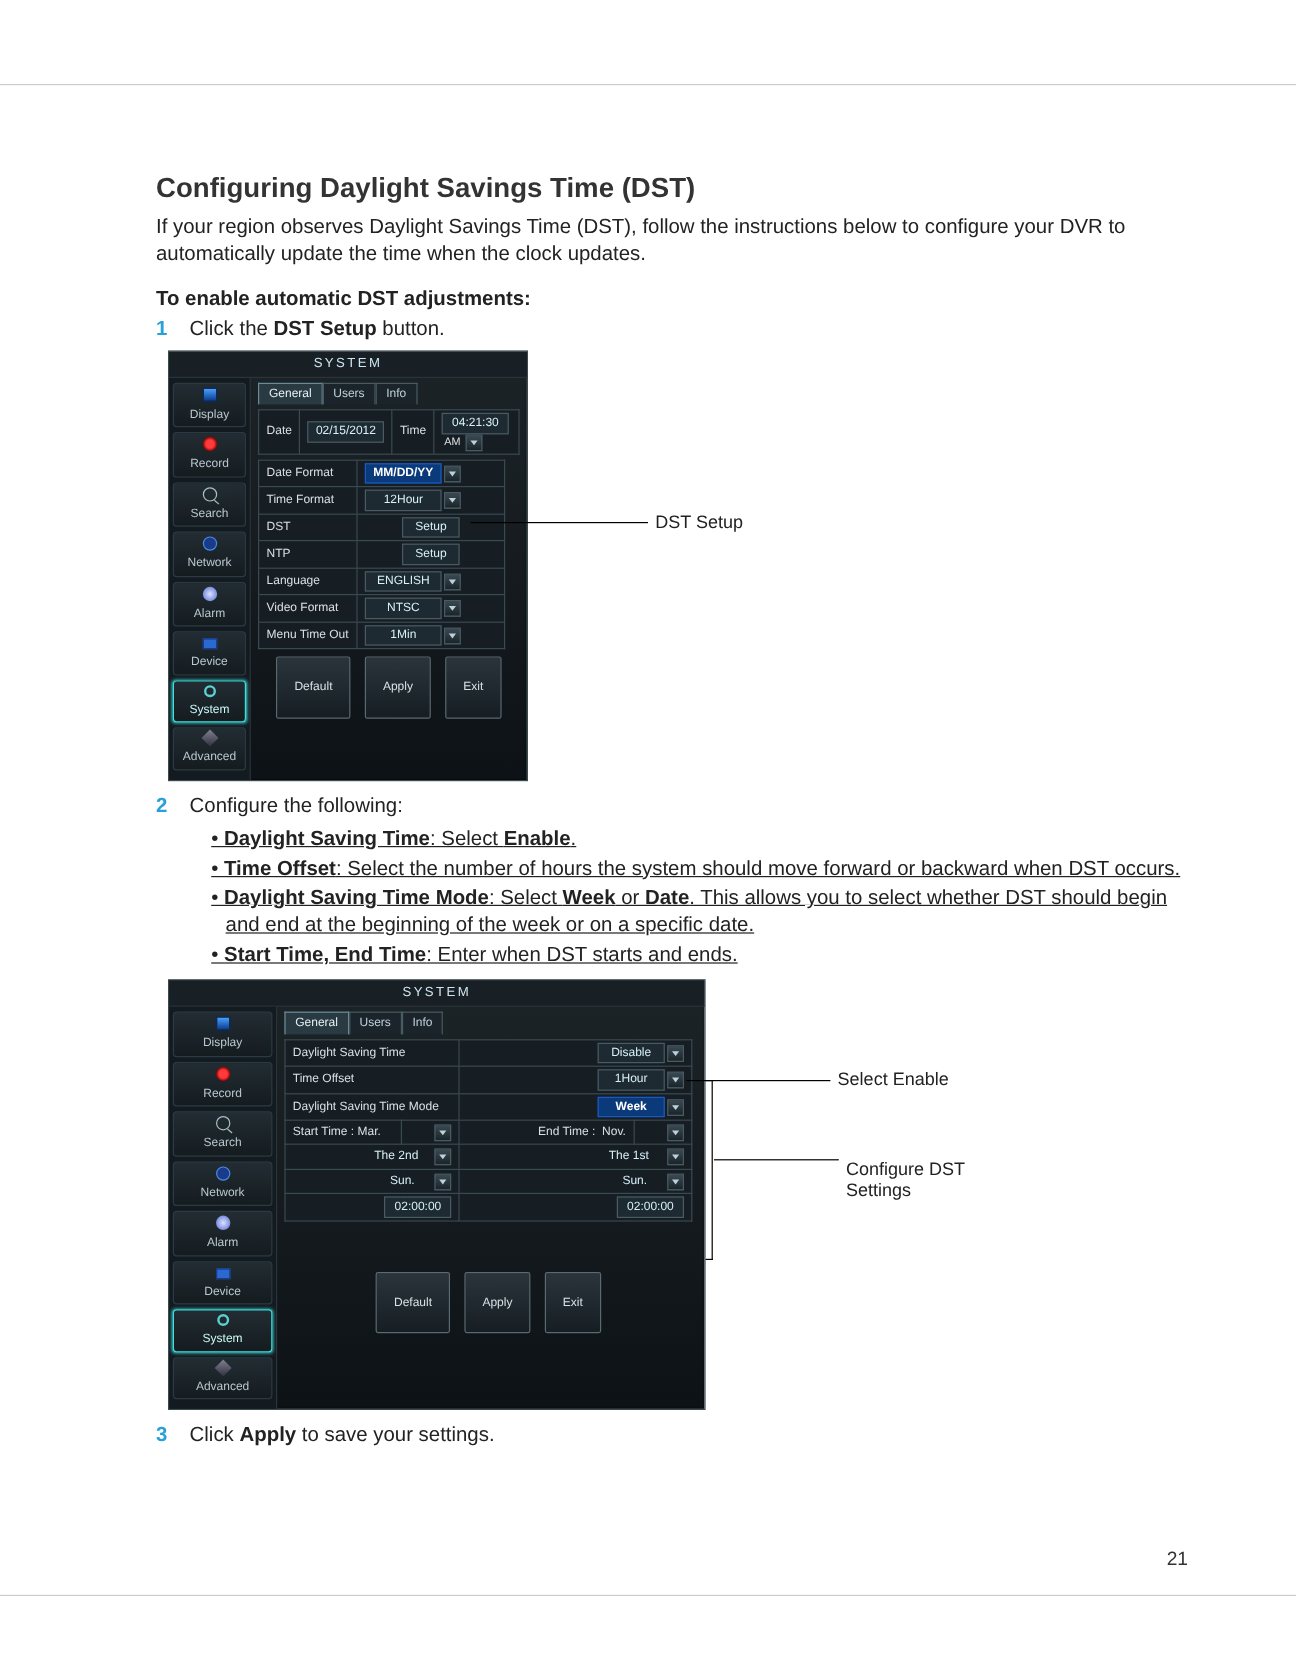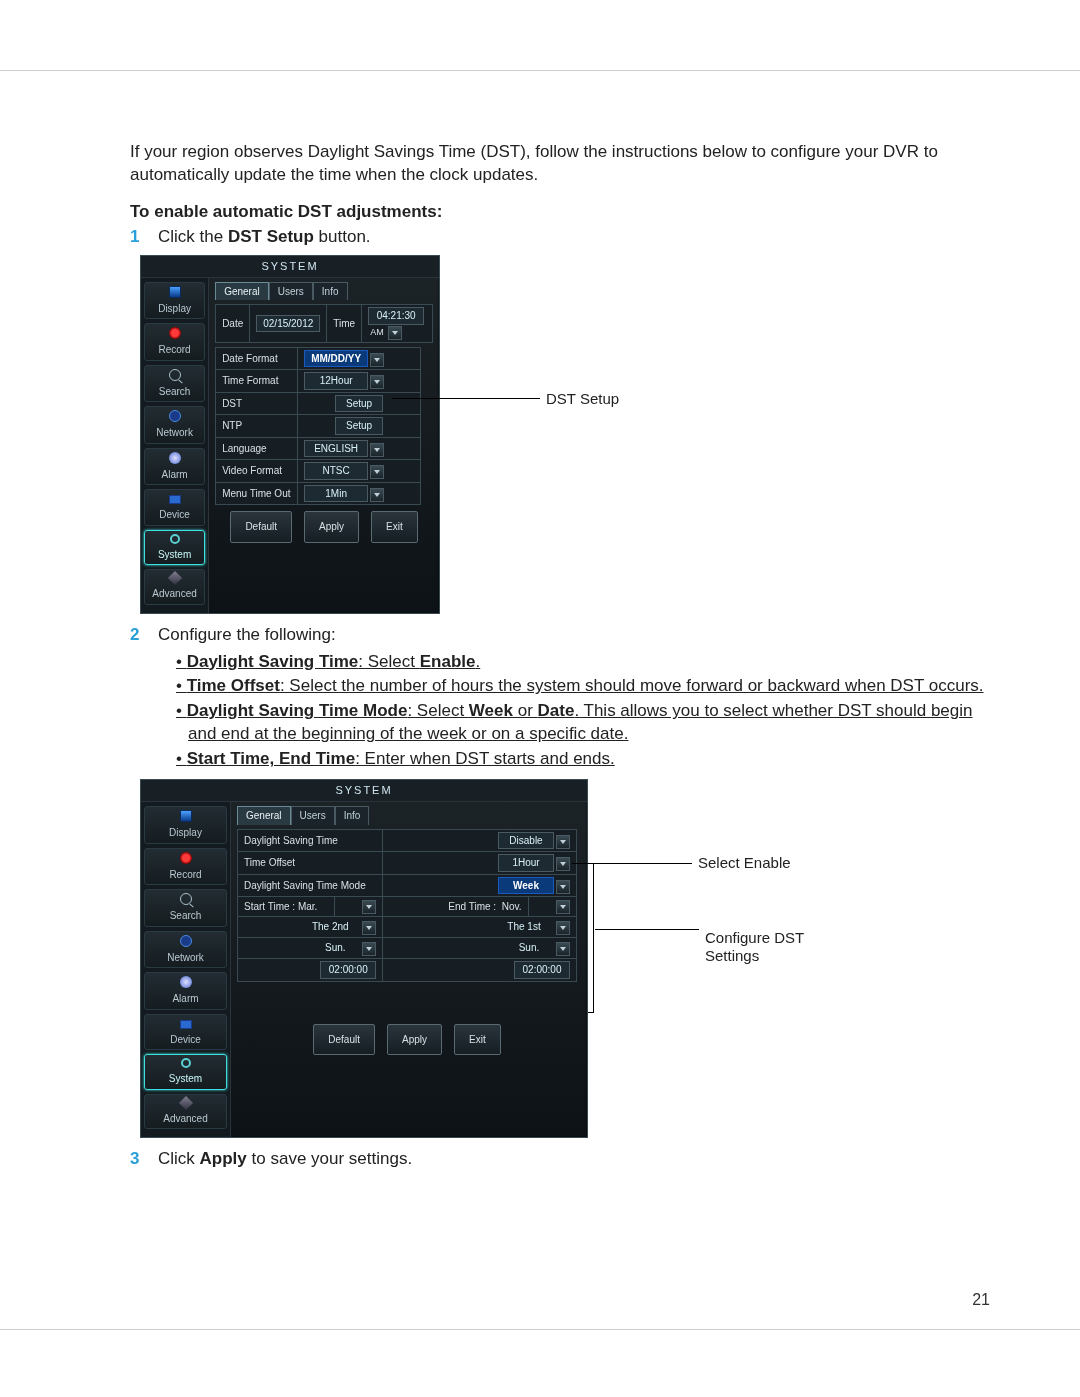--- a/index.html
+++ b/index.html
@@ -130,21 +130,21 @@
     width:14px;height:14px;
     background:linear-gradient(#3a4a52,#1a242a);
     border:1px solid #4a5a62;
     display:inline-flex;align-items:center;justify-content:center;
     margin-left:2px;
     cursor:pointer;
   }
   .dd::after{content:"";border-left:3px solid transparent;border-right:3px solid transparent;border-top:4px solid #c0d0d8;}
   .btnrow { display:flex; gap:12px; justify-content:center; padding:6px 0 4px;}
   .dbtn {
-    padding: 8px 14px;
+    padding: 18px 14px;
     border:1px solid #5a6a72;
     background:linear-gradient(#2a343a,#161e24);
     color:#d8e0e4;
     font-size:10px;
     border-radius:2px;
     cursor:pointer;
   }
   .row-inline td { text-align:right; }
 
   
@@ -158,20 +158,21 @@
     bottom: 18px;
     font-size: 16px;
     color:#333;
   }
 </style>
 </head>
 <body>
 
 <div class="page">
 
+  <h2 class="section-title">Configuring Daylight Savings Time (DST)</h2>
   <p class="intro">If your region observes Daylight Savings Time (DST), follow the instructions below to configure your DVR to automatically update the time when the clock updates.</p>
 
   <p class="subhead">To enable automatic DST adjustments:</p>
 
   <div class="num-item">
     <div class="n">1</div>
     <div class="body">
       <span>Click the </span><b>DST Setup</b><span> button.</span>
     </div>
   </div>

